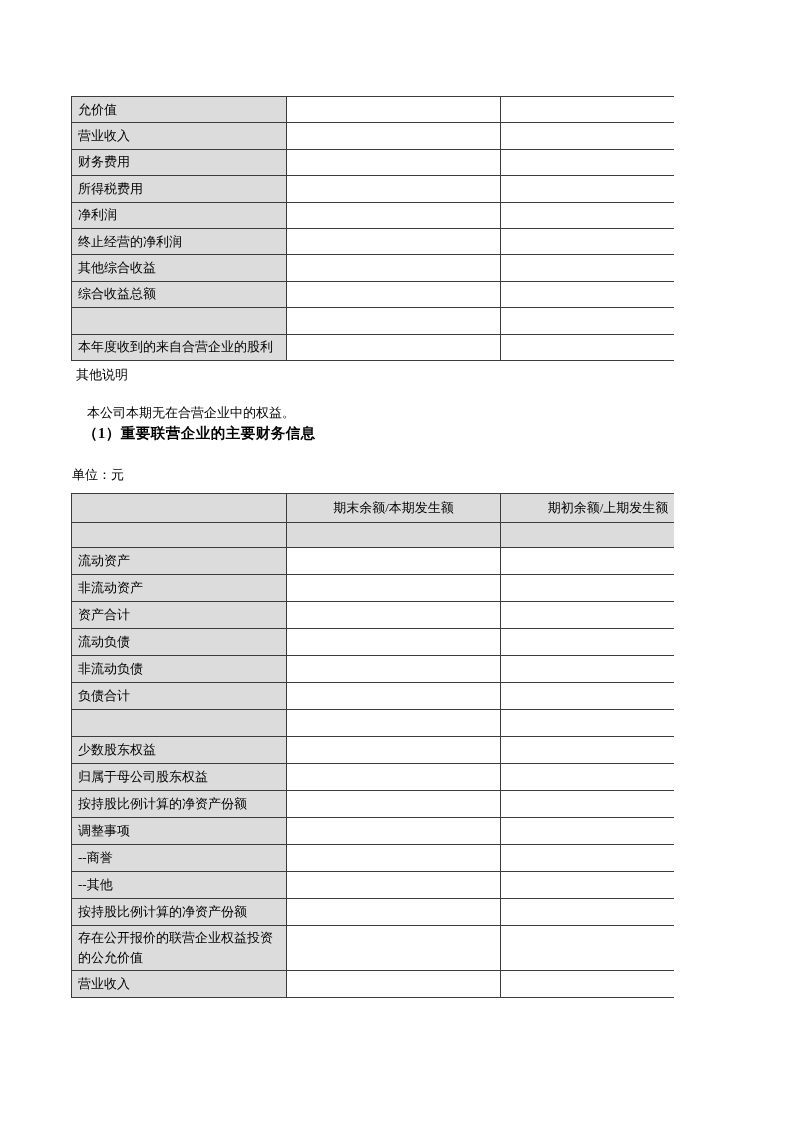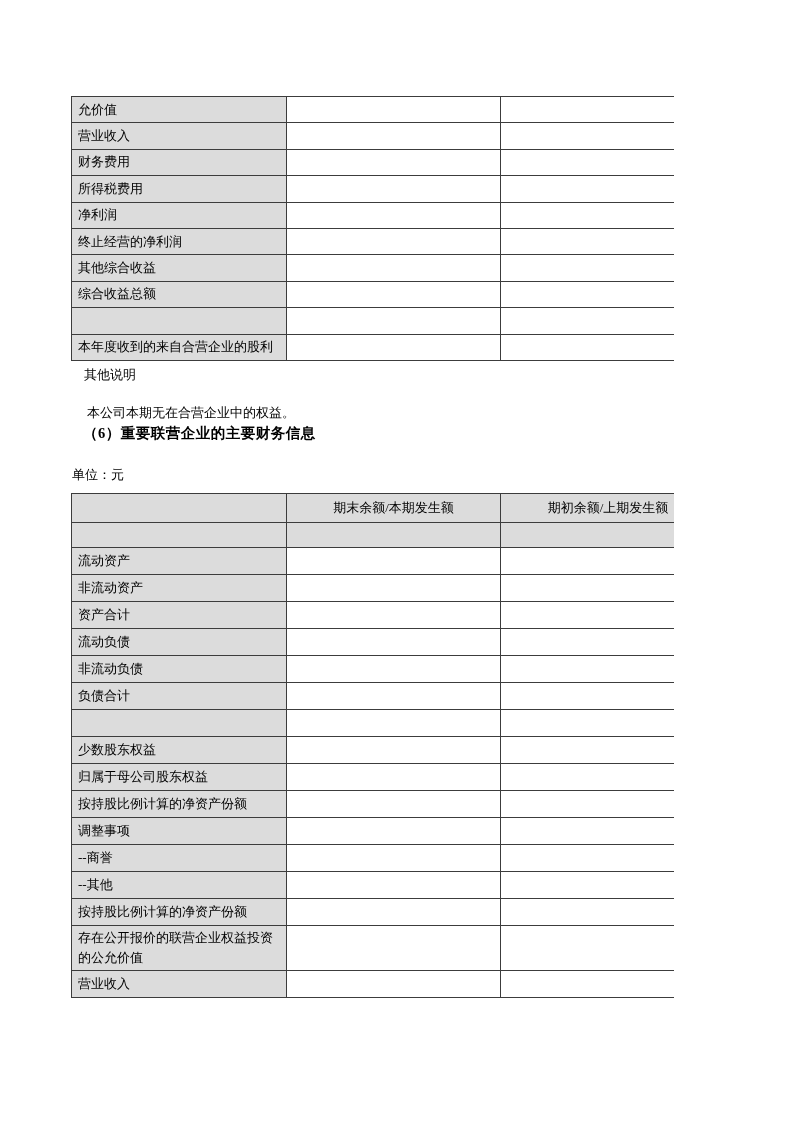--- a/index.html
+++ b/index.html
@@ -55,21 +55,21 @@
   .subheader-cell {
     background: var(--label-bg);
     padding: 2px 6px;
   }
   #table1 tr { height: 26.4px; }
   #table2 tr.header-row { height: 29px; }
   #table2 tr.subheader-row { height: 25px; }
   #table2 tbody tr { height: 27px; }
   .note-title {
     position: absolute;
-    left: 84px;
+    left: 76px;
     top: 366px;
     margin: 0;
     font-size: 13px;
     line-height: 18px;
   }
   .note-body {
     position: absolute;
     left: 72px;
     top: 389px;
     margin: 15px;
@@ -157,21 +157,21 @@
           <td class="label-cell">本年度收到的来自合营企业的股利</td>
           <td class="value-cell"></td>
           <td class="value-cell"></td>
         </tr>
       </tbody>
   </table>
 
   <p class="note-title">其他说明</p>
   <p class="note-body">本公司本期无在合营企业中的权益。</p>
 
-  <h3 class="section-heading">（6）重要联营企业的主要财务信息</h3>
+  <h3 class="section-heading">（1）重要联营企业的主要财务信息</h3>
 
   <div class="unit-label">单位：元</div>
 
   <table class="fin-table" id="table2">
     <colgroup>
       <col style="width:215px">
       <col style="width:214px">
       <col style="width:215px">
     </colgroup>
     <thead id="t2head">

